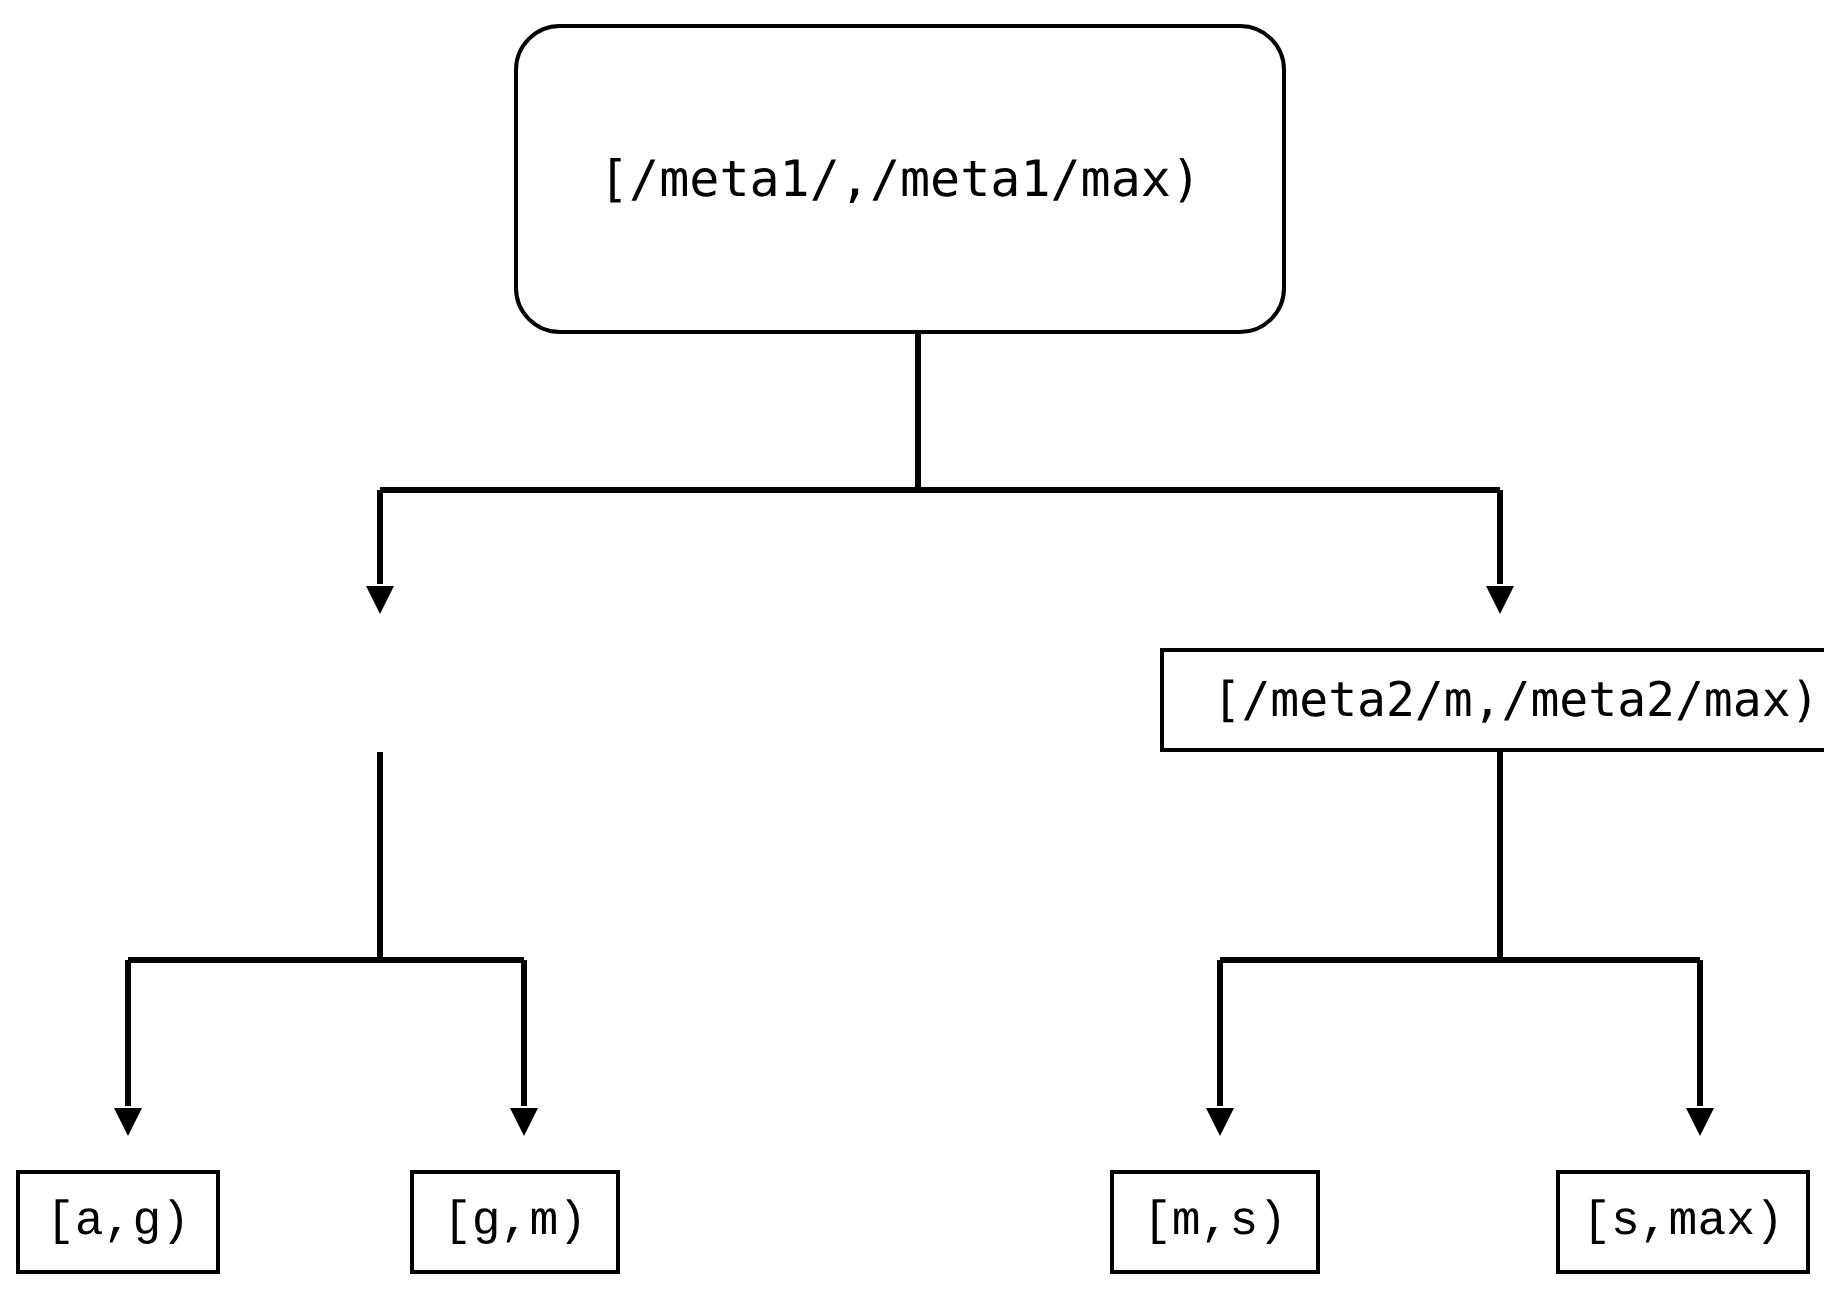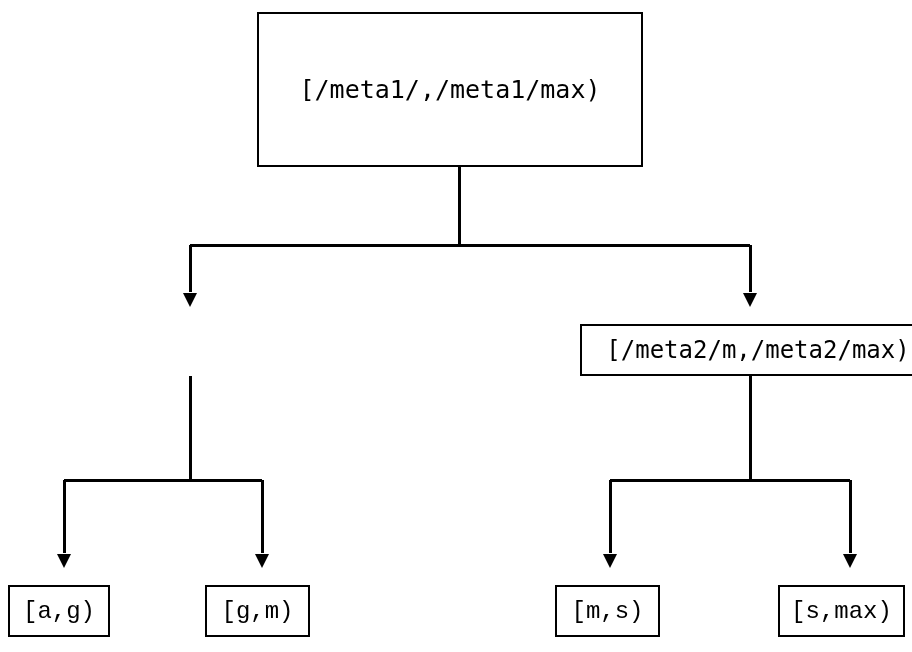--- a/index.html
+++ b/index.html
@@ -39,20 +39,21 @@
     color: #000000;
     white-space: pre;
     letter-spacing: 0px;
   }
   
   #node-root {
     left: 257px;
     top: 12px;
     width: 386px;
     height: 155px;
+    border-radius: 23px;
   }
   #node-root .node-label {
     font-size: 25px;
   }
   
   #node-meta2-low {
     left: 21px;
     top: 324px;
     width: 325px;
     height: 52px;

